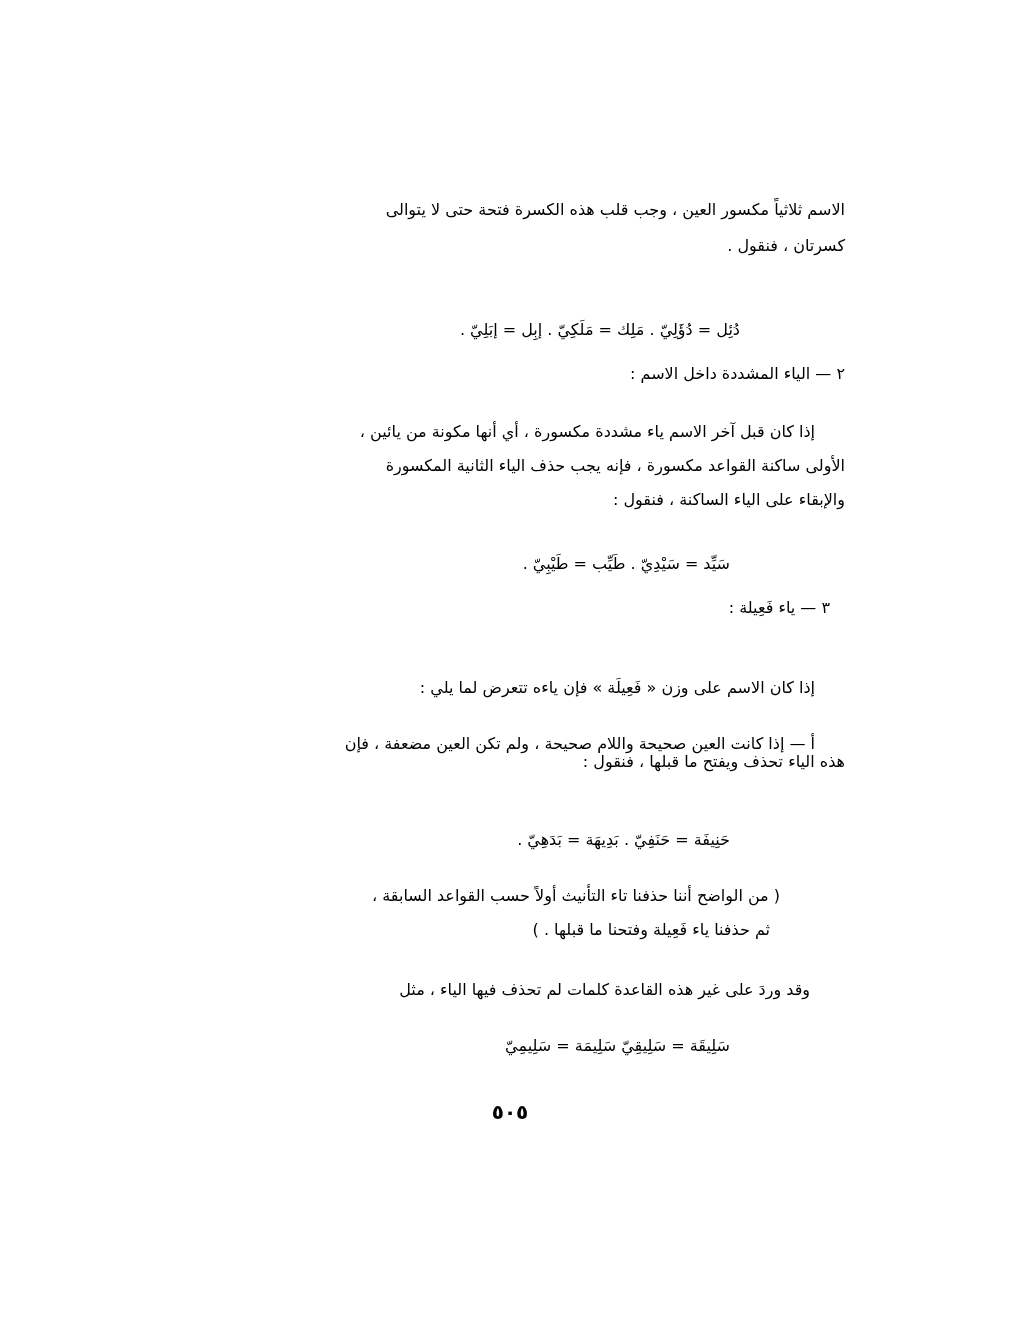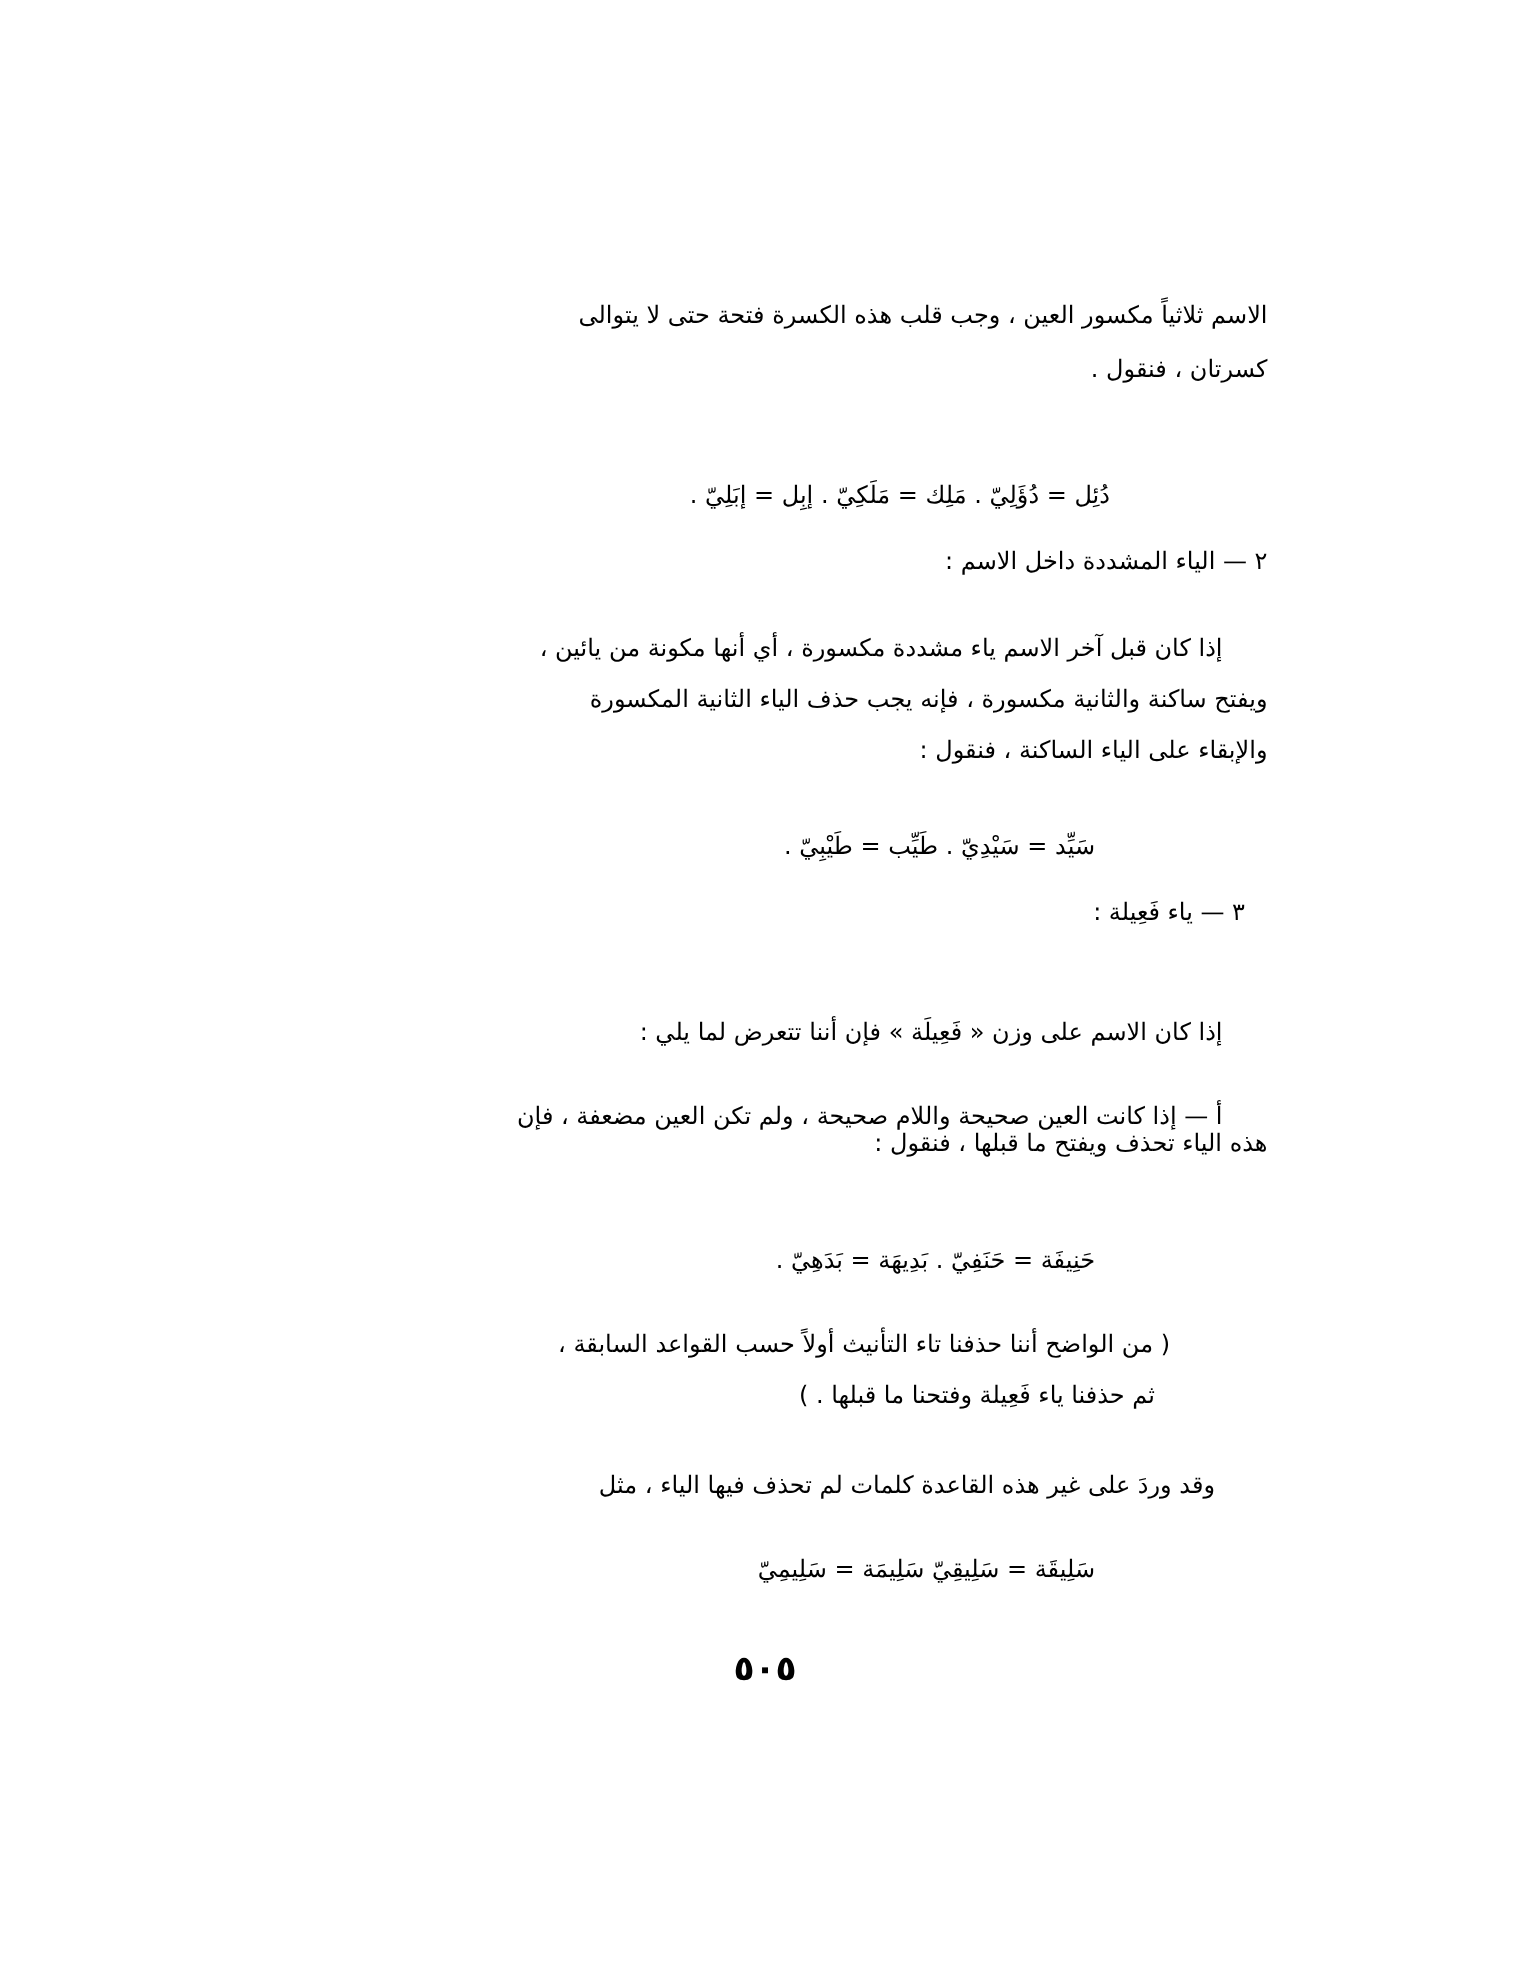--- a/index.html
+++ b/index.html
@@ -1,43 +1,43 @@
 <!DOCTYPE html>
 <html><head>
 <meta charset="utf-8">
 <style>
   html, body { margin:0; padding:0; background:#ffffff; }
   body { width:1020px; height:1320px; position:relative; overflow:hidden;
          font-family:"DejaVu Sans", sans-serif; color:#000; }
   .line { position:absolute; direction:rtl; white-space:nowrap; font-size:16px; line-height:24px; }
   .right { right:175px; }
   .bold { font-weight:normal; }
-  .pagenum { position:absolute; left:0; right:0; top:1100px; text-align:center; direction:rtl; font-size:23px; font-weight:bold; }
+  .pagenum { position:absolute; left:0; right:0; top:1100px; text-align:center; direction:rtl; font-size:20px; font-weight:bold; }
 </style>
 </head>
 <body>
 
 <div>
 
   <div class="line right" style="top:198px;">الاسم ثلاثياً مكسور العين ، وجب قلب هذه الكسرة فتحة حتى لا يتوالى</div>
   <div class="line right" style="top:234px; right:175px;margin-left:48px;">كسرتان ، فنقول .</div>
 
   <div class="line" style="top:290px; right:280px;margin-top:28px;">دُئِل = دُؤَلِيّ .    مَلِك = مَلَكِيّ .    إبِل = إبَلِيّ .</div>
 
   <div class="line right bold" style="top:362px;">٢ — الياء المشددة داخل الاسم :</div>
 
   <div class="line" style="top:420px; right:205px;">إذا كان قبل آخر الاسم ياء مشددة مكسورة ، أي أنها مكونة من يائين ،</div>
-  <div class="line right" style="top:454px;">ويفتح ساكنة والثانية مكسورة ، فإنه يجب حذف الياء الثانية المكسورة</div>
+  <div class="line right" style="top:454px;">الأولى ساكنة القواعد مكسورة ، فإنه يجب حذف الياء الثانية المكسورة</div>
   <div class="line right" style="top:488px;">والإبقاء على الياء الساكنة ، فنقول :</div>
 
   <div class="line" style="top:552px; right:290px;">سَيِّد = سَيْدِيّ .        طَيِّب = طَيْبِيّ .</div>
 
   <div class="line right bold" style="top:596px; right:190px;">٣ — ياء فَعِيلة :</div>
 
-  <div class="line" style="top:676px; right:205px;">إذا كان الاسم على وزن « فَعِيلَة » فإن أننا تتعرض لما يلي :</div>
+  <div class="line" style="top:676px; right:205px;">إذا كان الاسم على وزن « فَعِيلَة » فإن ياءه تتعرض لما يلي :</div>
 
   <div class="line" style="top:732px; right:205px;">أ — إذا كانت العين صحيحة واللام صحيحة ، ولم تكن العين مضعفة ، فإن</div>
   <div class="line right" style="top:750px;text-align:center;">هذه الياء تحذف ويفتح ما قبلها ، فنقول :</div>
 
   <div class="line" style="top:828px; right:290px;">حَنِيفَة = حَنَفِيّ .        بَدِيهَة = بَدَهِيّ .</div>
 
   <div class="line" style="top:884px; right:240px;">( من الواضح أننا حذفنا تاء التأنيث أولاً حسب القواعد السابقة ،</div>
   <div class="line" style="top:918px; right:250px;">ثم حذفنا ياء فَعِيلة وفتحنا ما قبلها . )</div>
 
   <div class="line" style="top:978px; right:210px;">وقد وردَ على غير هذه القاعدة كلمات لم تحذف فيها الياء ، مثل</div>

